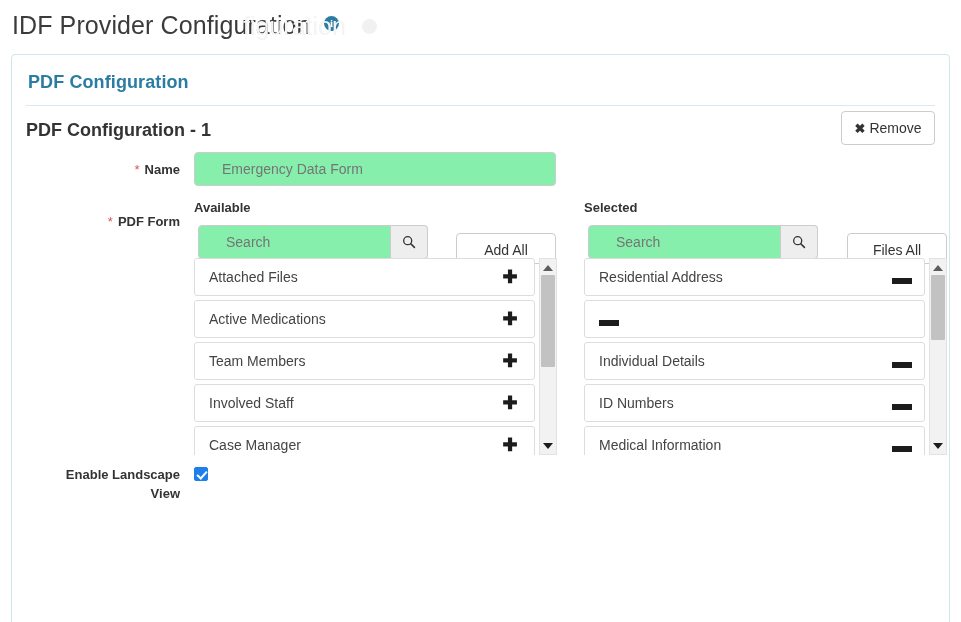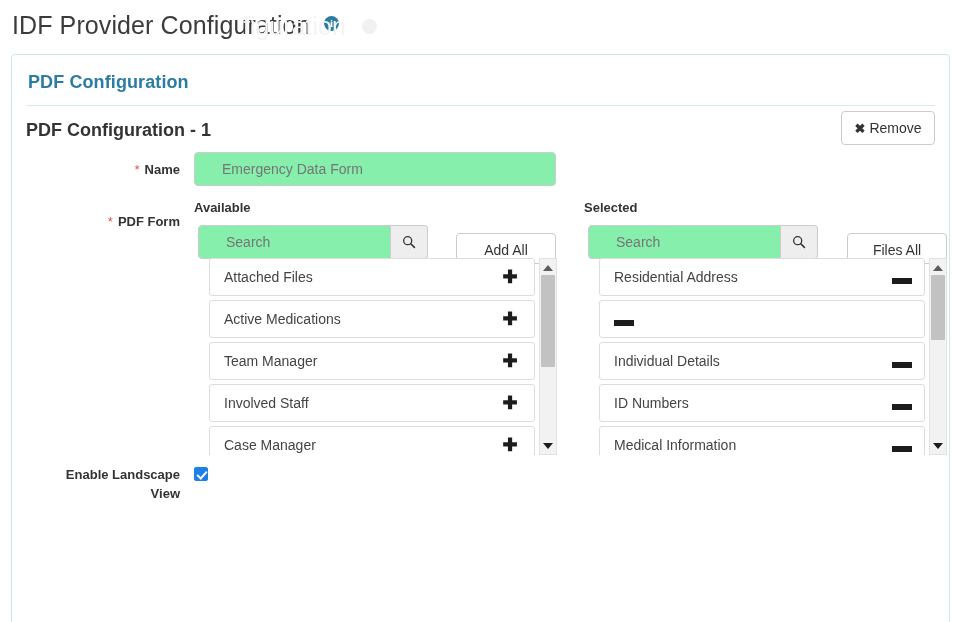--- a/index.html
+++ b/index.html
@@ -208,21 +208,20 @@
   .list-item {
     height: 38px;
     margin-bottom: 4px;
     border: 1px solid #dddddd;
     border-radius: 3px;
     background: #ffffff;
     display: flex;
     align-items: center;
     padding: 0 16px 0 14px;
     cursor: pointer;
-    margin-left: 15px;
   }
   .list-item-label {
     flex: 1;
     font-size: 14px;
     color: #444444;
     white-space: nowrap;
   }
   .item-action {
     font-size: 18px;
     font-weight: bold;
@@ -350,21 +349,21 @@
         <div class="list-items">
           <div class="list-item">
             <span class="list-item-label">Attached Files</span>
             <span class="item-action">✚</span>
           </div>
           <div class="list-item">
             <span class="list-item-label">Active Medications</span>
             <span class="item-action">✚</span>
           </div>
           <div class="list-item">
-            <span class="list-item-label">Team Manager</span>
+            <span class="list-item-label">Team Members</span>
             <span class="item-action">✚</span>
           </div>
           <div class="list-item">
             <span class="list-item-label">Involved Staff</span>
             <span class="item-action">✚</span>
           </div>
           <div class="list-item">
             <span class="list-item-label">Case Manager</span>
             <span class="item-action">✚</span>
           </div>

